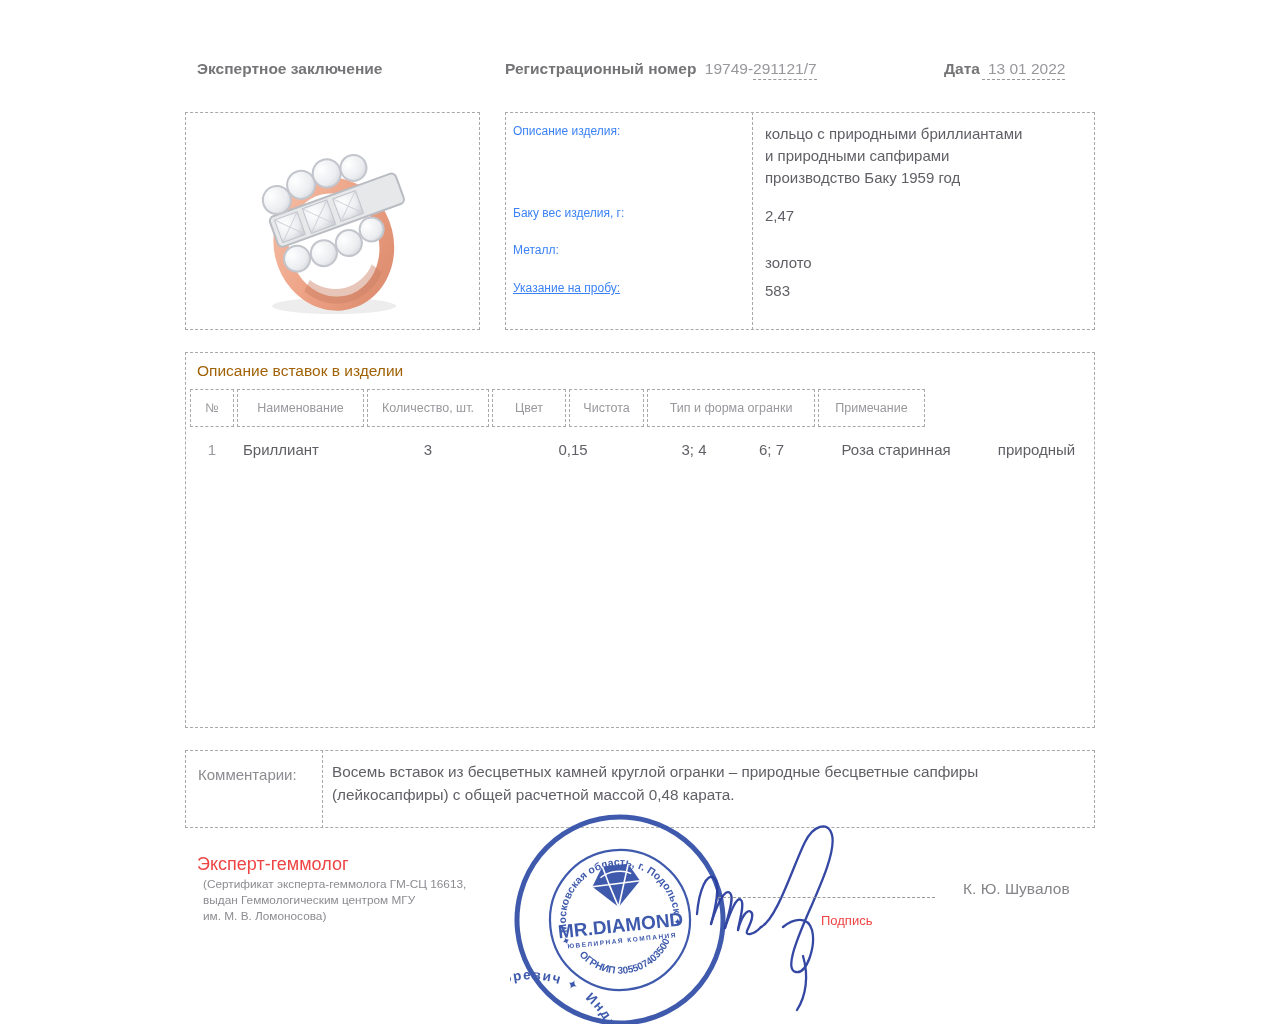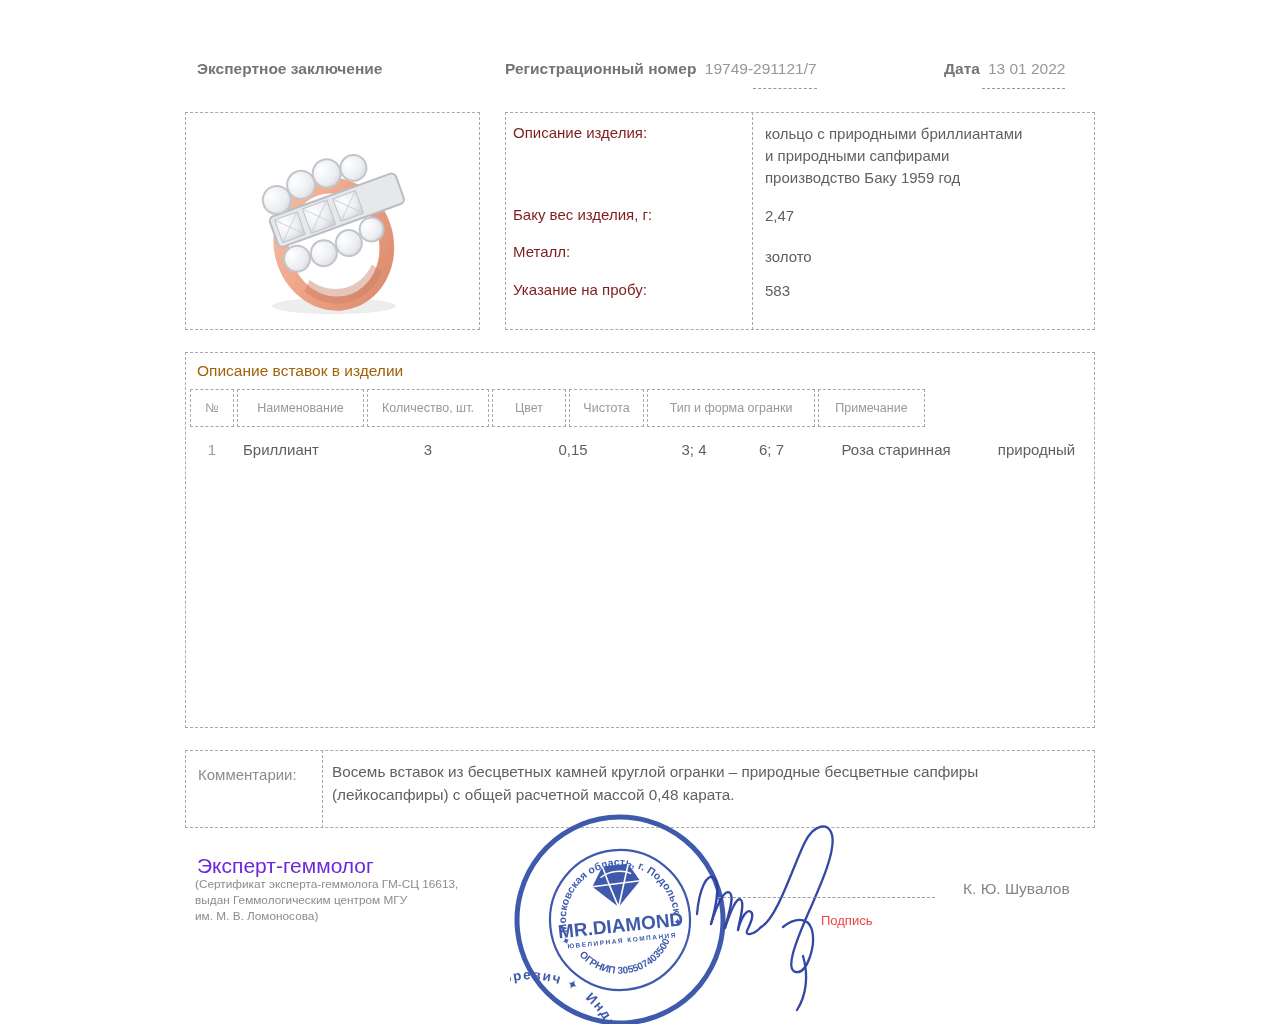--- a/index.html
+++ b/index.html
@@ -7,24 +7,24 @@
   .page {
     position:relative; width:1280px; height:1024px; background:#ffffff;
     font-family:"Liberation Sans","DejaVu Sans",sans-serif; overflow:hidden;
   }
   .abs { position:absolute; }
   .dashed-box { border:1px dashed #a9a9a9; }
 
   
   .hdr-bold { font-size:15.5px; font-weight:bold; color:#757578; }
   .hdr-val  { font-size:15.5px; color:#97979c; font-weight:normal; }
-  .u-dash { border-bottom:1px dashed #9a9a9a; padding-bottom:11px; }
-
-  
-  .desc-label { font-size:15px; color:#7f1d1d; }
+  .u-dash { border-bottom:1px dashed #9a9a9a; padding-bottom:2px; }
+
+  
+  .desc-label { font-size:12px; color:#3b82f6; }
   .desc-value { font-size:15px; color:#5f5f65; white-space:pre-line; line-height:22px; }
 
   
   .tbl-title { font-size:15.5px; color:#a16207; }
   .th-row { display:flex; }
   .th-cell {
     border:1px dashed #a9a9a9; height:38px; display:flex; align-items:center;
     justify-content:center; font-size:12.5px; color:#98989d; margin-right:3px;
     text-align:center; line-height:13px; padding:0 2px;
   }
@@ -33,21 +33,21 @@
   .c0{width:44px;} .c1{width:127px;} .c2{width:122px;} .c3{width:162px;}
   .c4{width:74px;} .c5{width:75px;} .c6{width:168px;} .c7{width:107px;}
   .td-cell.c0{ color:#9a9a9f; }
   .td-cell.c1{ text-align:left; padding-left:6px; }
 
   
   .cmt-label { font-size:15px; color:#8c8c91; }
   .cmt-text  { font-size:15.3px; color:#5f5f65; white-space:pre-line; line-height:23px; }
 
   
-  .expert-title { font-size:21px; color:#6d28d9; }
+  .expert-title { font-size:18px; color:#ef4444; }
   .expert-cert  { font-size:11.8px; color:#8c8c91; white-space:pre-line; line-height:16px; }
   .sig-line { border-bottom:1px dashed #9a9a9a; }
   .sig-label { font-size:13px; color:#ef4444; }
   .expert-name { font-size:15.5px; color:#85858a; }
 
   svg text { font-family:"Liberation Sans","DejaVu Sans",sans-serif; }
 </style>
 </head>
 <body>
 
@@ -112,23 +112,23 @@
 
   <div class="abs desc-label" style="left:513px; top:124px;">Описание изделия:</div>
   <div class="abs desc-value" style="left:765px; top:123px; width:325px;">кольцо с природными бриллиантами
 и природными сапфирами
 производство Баку 1959 год</div>
 
   <div class="abs desc-label" style="left:513px; top:206px;">Баку вес изделия, г:</div>
   <div class="abs desc-value" style="left:765px; top:205px;">2,47</div>
 
   <div class="abs desc-label" style="left:513px; top:243px;">Металл:</div>
-  <div class="abs desc-value" style="left:765px; top:246px;">золото</div>
-
-  <div class="abs desc-label" style="left:513px; top:281px;">Указание на пробу:</div>
+  <div class="abs desc-value" style="left:765px; top:252px;">золото</div>
+
+  <div class="abs desc-label" style="left:513px; top:281px;text-decoration:underline;">Указание на пробу:</div>
   <div class="abs desc-value" style="left:765px; top:280px;">583</div>
 
   <div class="abs dashed-box" style="left:185px; top:352px; width:910px; height:376px;"></div>
   <div class="abs tbl-title" style="left:197px; top:362px;">Описание вставок в изделии</div>
 
   <div class="abs th-row" style="left:190px; top:389px;">
     <div class="th-cell c0">№</div>
     <div class="th-cell c1">Наименование</div>
     <div class="th-cell c2">Количество, шт.</div>
     <div class="th-cell c4">Цвет</div>
@@ -148,21 +148,21 @@
     <div class="td-cell c7">природный</div>
   </div>
 
   <div class="abs dashed-box" style="left:185px; top:750px; width:910px; height:78px;"></div>
   <div class="abs" style="left:322px; top:750px; height:78px; border-left:1px dashed #a9a9a9;"></div>
   <div class="abs cmt-label" style="left:198px; top:766px;">Комментарии:</div>
   <div class="abs cmt-text" style="left:332px; top:760px; width:755px;">Восемь вставок из бесцветных камней круглой огранки – природные бесцветные сапфиры
 (лейкосапфиры) с общей расчетной массой 0,48 карата.</div>
 
   <div class="abs expert-title" style="left:197px; top:854px;">Эксперт-геммолог</div>
-  <div class="abs expert-cert" style="left:195px; top:876px; width:330px;">(Сертификат эксперта-геммолога ГМ-СЦ 16613,
+  <div class="abs expert-cert" style="left:203px; top:876px; width:330px;">(Сертификат эксперта-геммолога ГМ-СЦ 16613,
 выдан Геммологическим центром МГУ
 им. М. В. Ломоносова)</div>
 
   <div class="abs" style="left:510px; top:810px; opacity:0.92;">
     <svg width="220" height="220" viewBox="0 0 220 220">
       <defs>
         <path id="outerCirc" d="M 67 184.5 A 86 86 0 1 1 66.9 184.4" fill="none"></path>
         <path id="innerTop" d="M 60 130 A 54 54 0 1 1 160 130" fill="none"></path>
         <path id="innerBottom" d="M 64 138 A 54 54 0 0 0 156 138" fill="none"></path>
       </defs>

